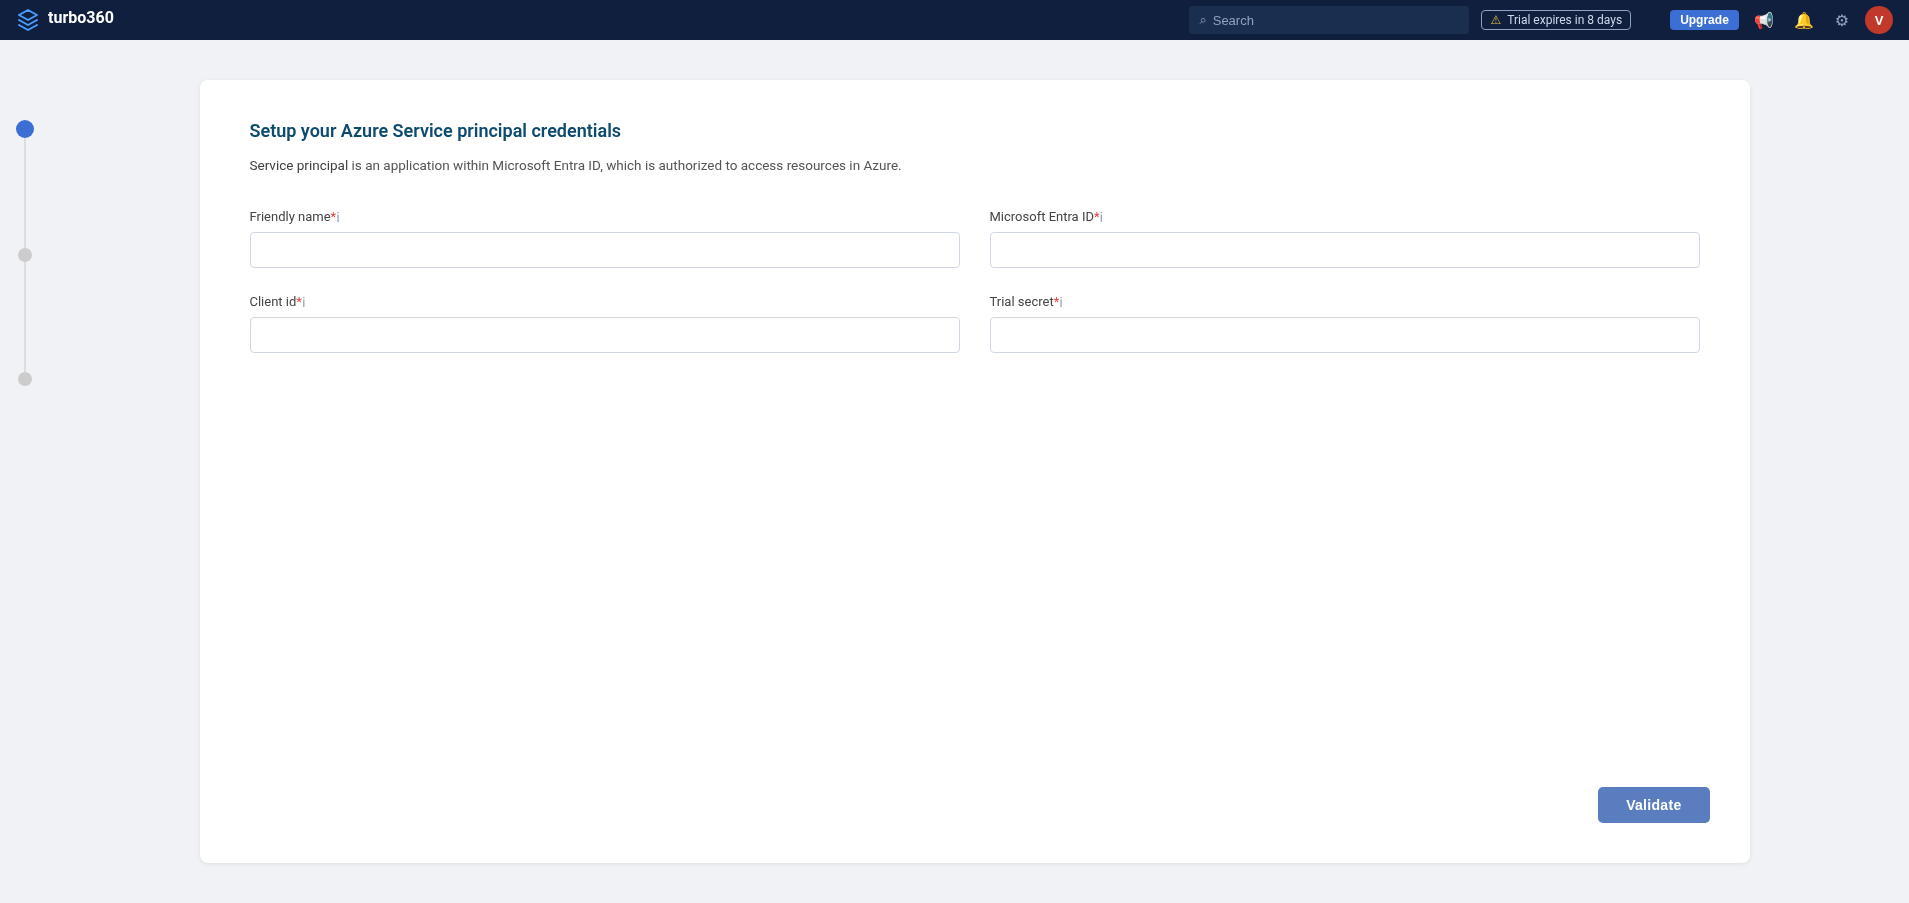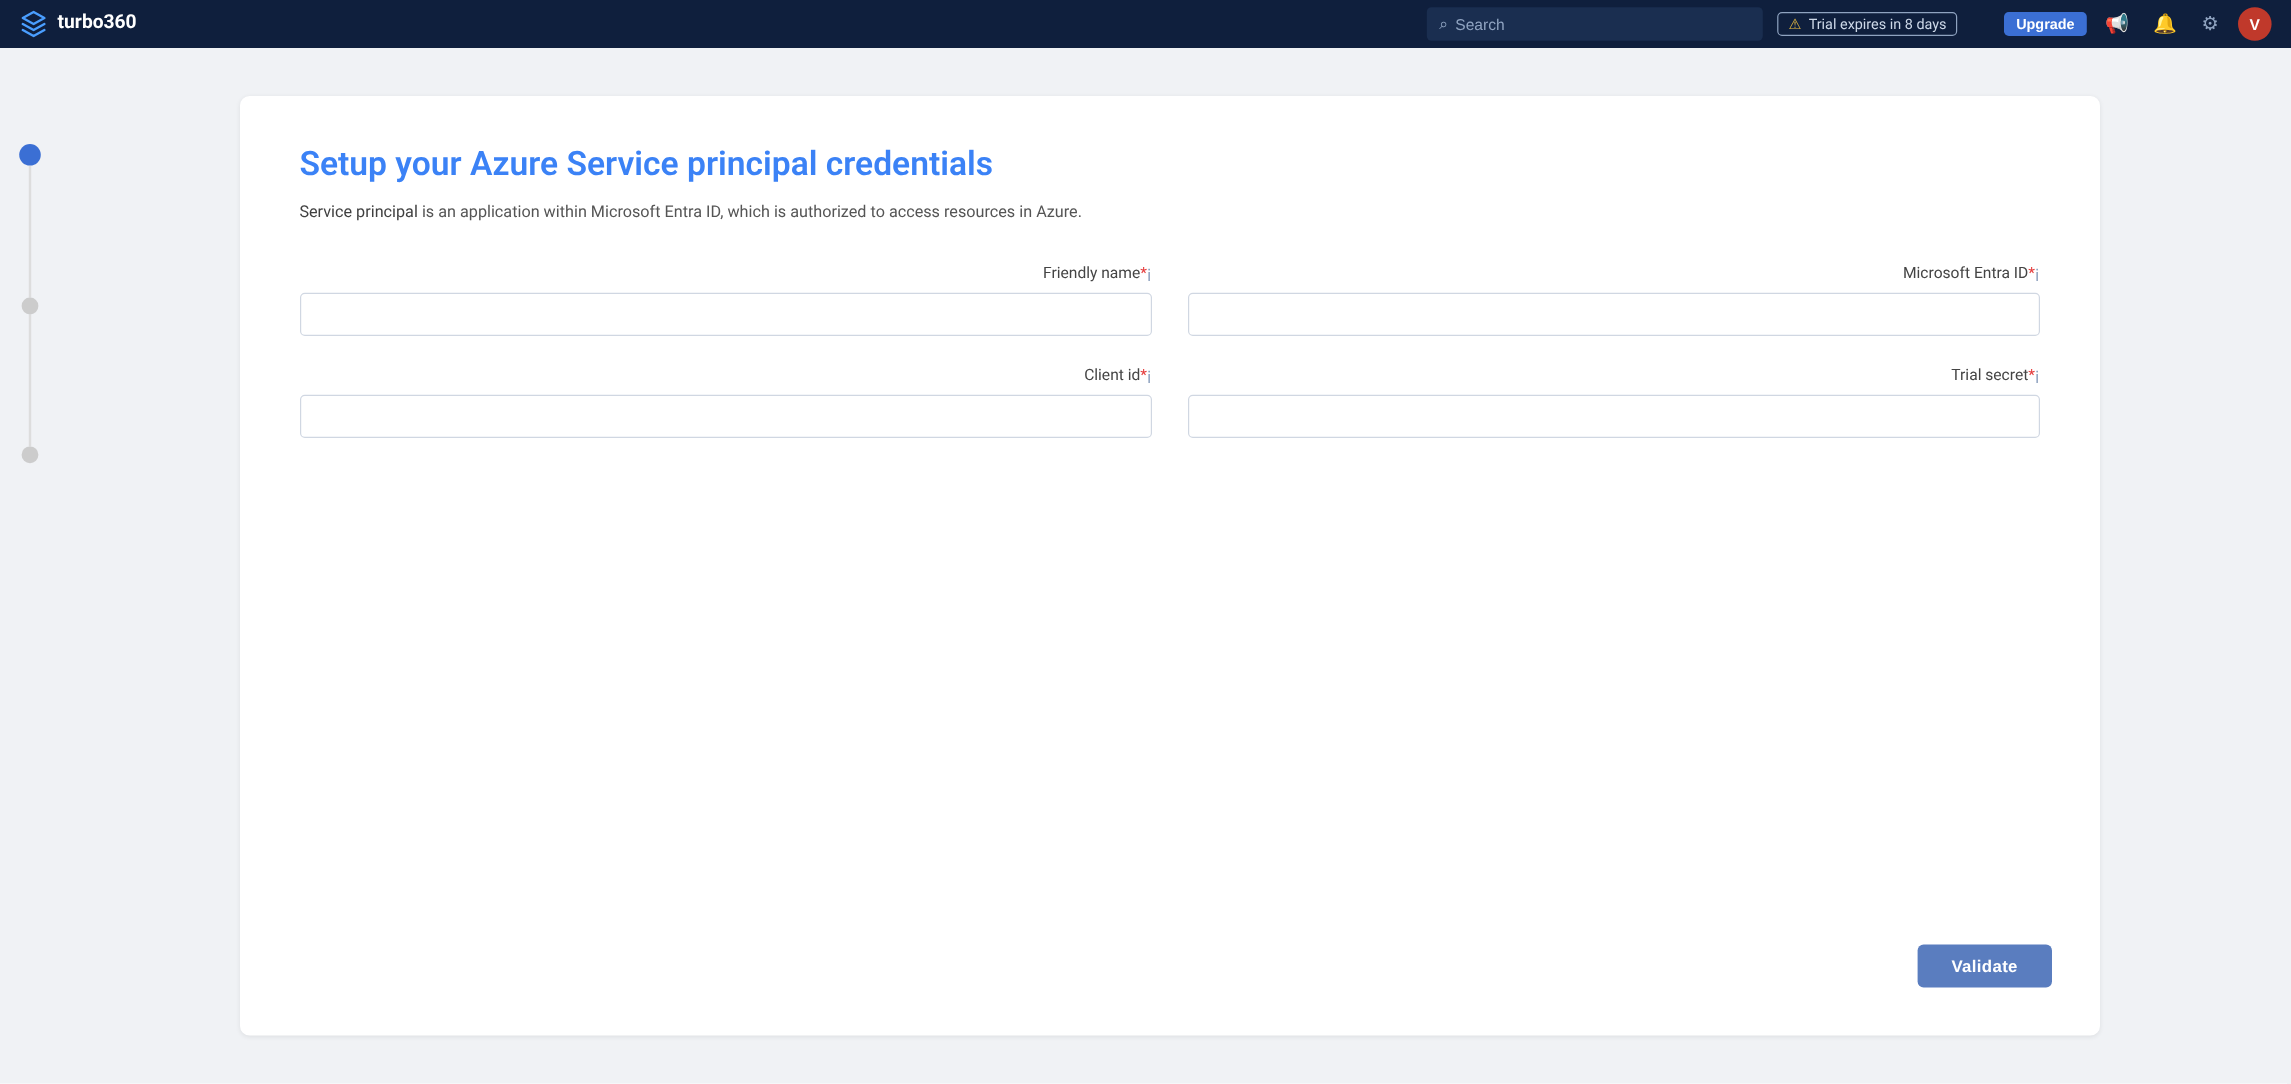--- a/index.html
+++ b/index.html
@@ -159,23 +159,23 @@
       border-radius: 8px;
       padding: 40px 50px 50px 50px;
       width: 100%;
       max-width: 1550px;
       min-height: 700px;
       position: relative;
       box-shadow: 0 1px 4px rgba(0,0,0,0.08);
     }
 
     .page-title {
-      font-size: 28px;
+      font-size: 18px;
       font-weight: 600;
-      color: #3b82f6;
+      color: #0c4a6e;
       margin-bottom: 14px;
     }
     .description {
       font-size: 13.5px;
       color: #555;
       margin-bottom: 32px;
       line-height: 1.5;
     }
     .description .link-text {
       color: #404040;
@@ -189,21 +189,21 @@
       gap: 24px 30px;
     }
     .form-field {
       display: flex;
       flex-direction: column;
       gap: 6px;
     }
     .field-label-row {
       display: flex;
       align-items: center;
-      justify-content: flex-end;
+      justify-content: flex-start;
     }
     .field-label {
       font-size: 13px;
       color: #444;
     }
     .field-label .required {
       color: #e53e3e;
     }
     .info-icon {
       color: #8fa3c0;

